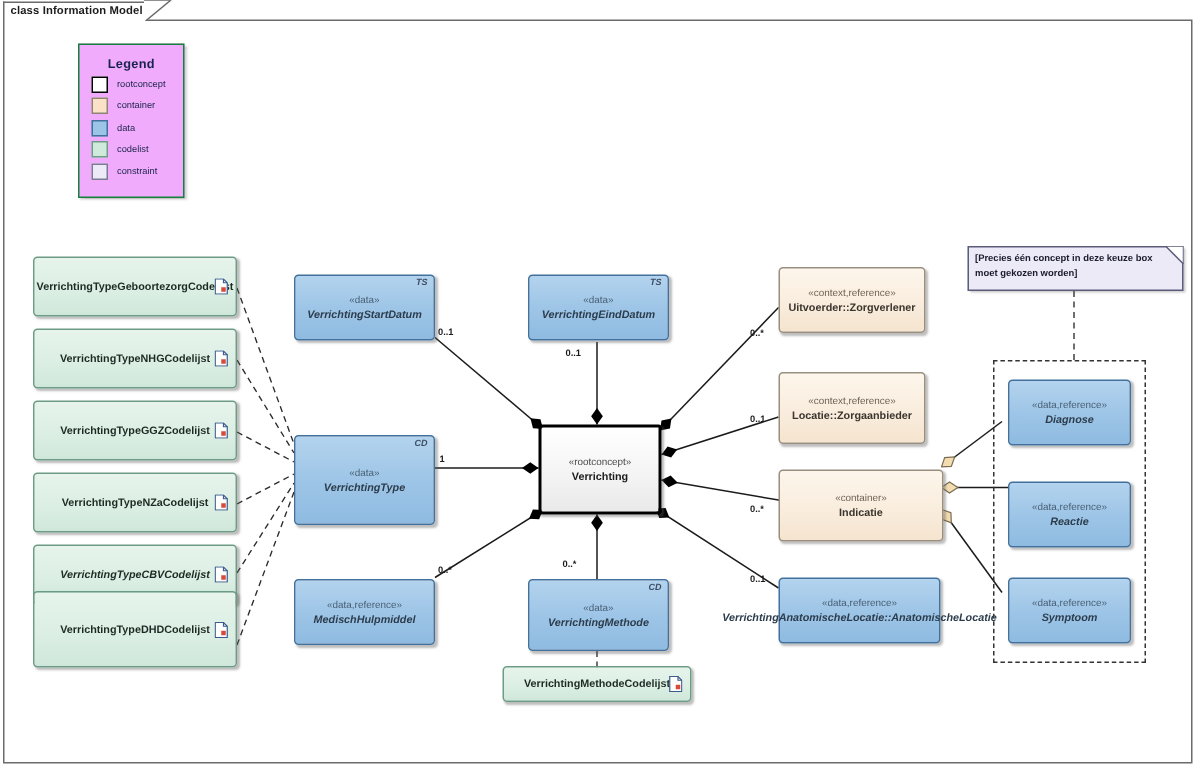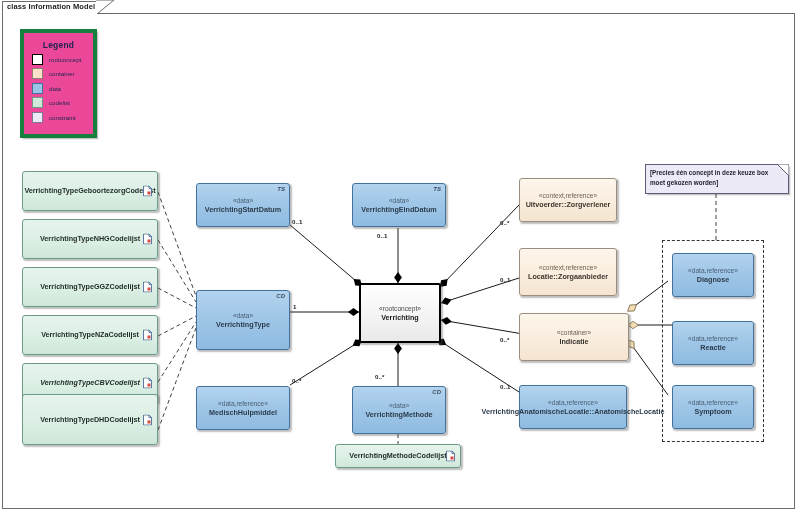--- a/index.html
+++ b/index.html
@@ -97,21 +97,21 @@
     font-weight: bold;
     color: #3d4d63;
   }
 
   
   .n-data {
     background: linear-gradient(180deg,#b3d3ee 0%, #9cc4e6 55%, #8fbbe1 100%);
     border: 1px solid #41719c;
   }
   .n-data .stereo { color: #4a6076; }
-  .n-data .nm { color: #2c3c4c; }
+  .n-data .nm { color: #2c3c4c; font-style: italic; }
 
   
   .n-root {
     background: linear-gradient(180deg,#ffffff 0%, #f3f3f3 60%, #e9e9e9 100%);
     border: 2.5px solid #000000;
     border-radius: 2px;
   }
   .n-root .stereo { color: #4a4a4a; }
   .n-root .nm { color: #1b1b1b; text-align: center; }
 
@@ -135,24 +135,24 @@
   .doc-icon {
     position: absolute;
     right: 5px; top: 50%;
     transform: translateY(-50%);
     width: 9px; height: 11px;
   }
 
   
   #legend {
     position: absolute;
-    left: 20px; top: 29px;
+    left: 52px; top: 29px;
     width: 69px; height: 101px;
-    background: #ec4899;
-    border: 4px solid #15803d;
+    background: #f0abfc;
+    border: 1px solid #15803d;
     z-index: 3;
     box-shadow: 1.5px 1.5px 1.5px rgba(90,90,90,0.35);
   }
   #legend-title {
     text-align: center;
     font-size: 8.5px;
     font-weight: bold;
     color: #1a2350;
     margin-top: 7px;
     letter-spacing: 0.2px;

